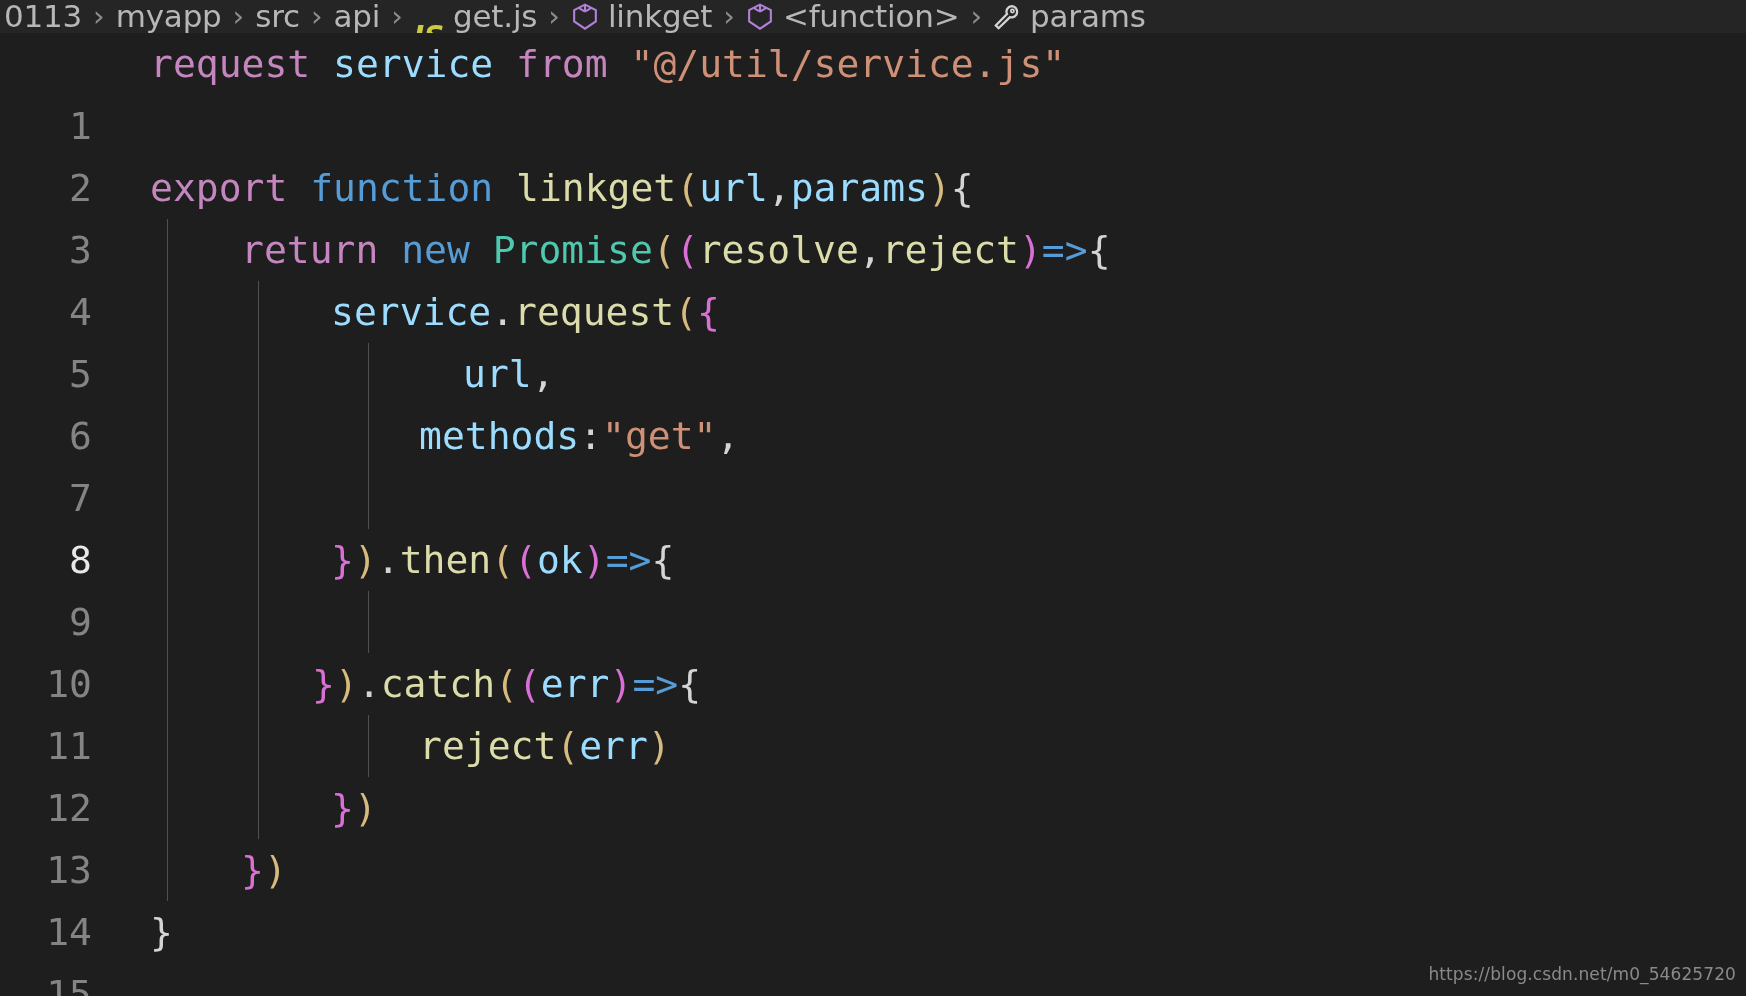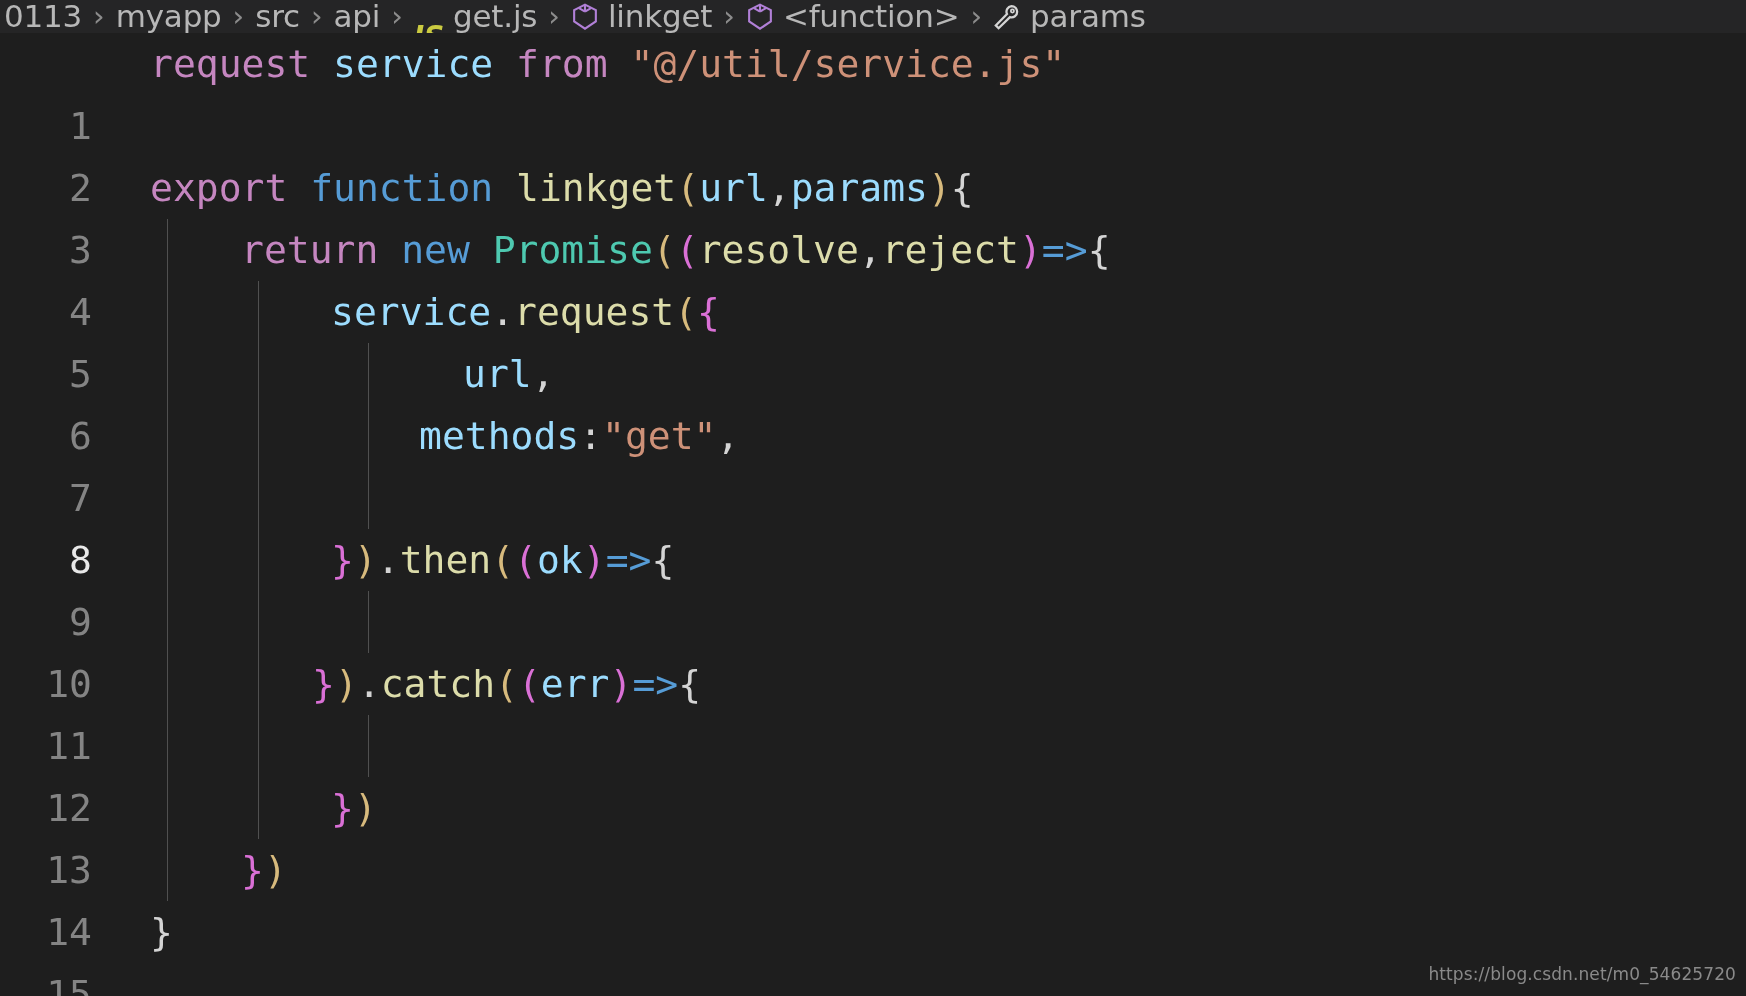--- a/index.html
+++ b/index.html
@@ -288,20 +288,21 @@
     <span class="guide" style="left:167px;"></span>
     <span class="guide" style="left:258px;"></span>
     <span class="code" style="left:312px;"><span class="ppink">}</span><span class="pgold">)</span><span class="punct">.</span><span class="fn">catch</span><span class="pgold">(</span><span class="ppink">(</span><span class="var">err</span><span class="ppink">)</span><span class="arrow">=&gt;</span><span class="punct">{</span></span>
   </div>
 
   <div class="line" style="top:682px;position:absolute;width:100%;">
     <span class="lnum">12</span>
     <span class="guide" style="left:167px;"></span>
     <span class="guide" style="left:258px;"></span>
     <span class="guide" style="left:368px;"></span>
+    <span class="code" style="left:419px;"><span class="fn">reject</span><span class="pgold">(</span><span class="var">err</span><span class="pgold">)</span></span>
   </div>
 
   <div class="line" style="top:744px;position:absolute;width:100%;">
     <span class="lnum">13</span>
     <span class="guide" style="left:167px;"></span>
     <span class="guide" style="left:258px;"></span>
     <span class="code" style="left:331px;"><span class="ppink">}</span><span class="pgold">)</span></span>
   </div>
 
   <div class="line" style="top:806px;position:absolute;width:100%;">

